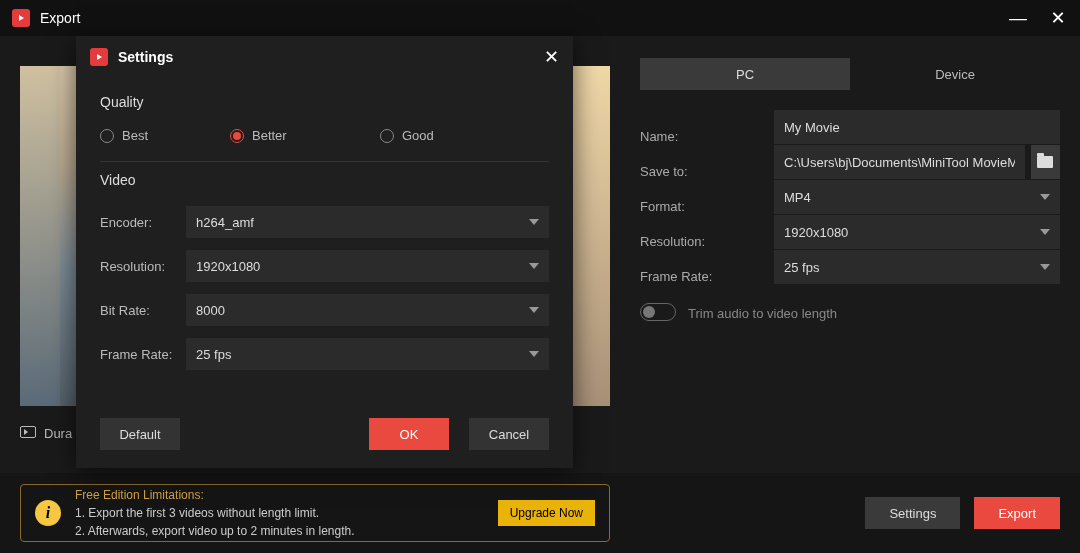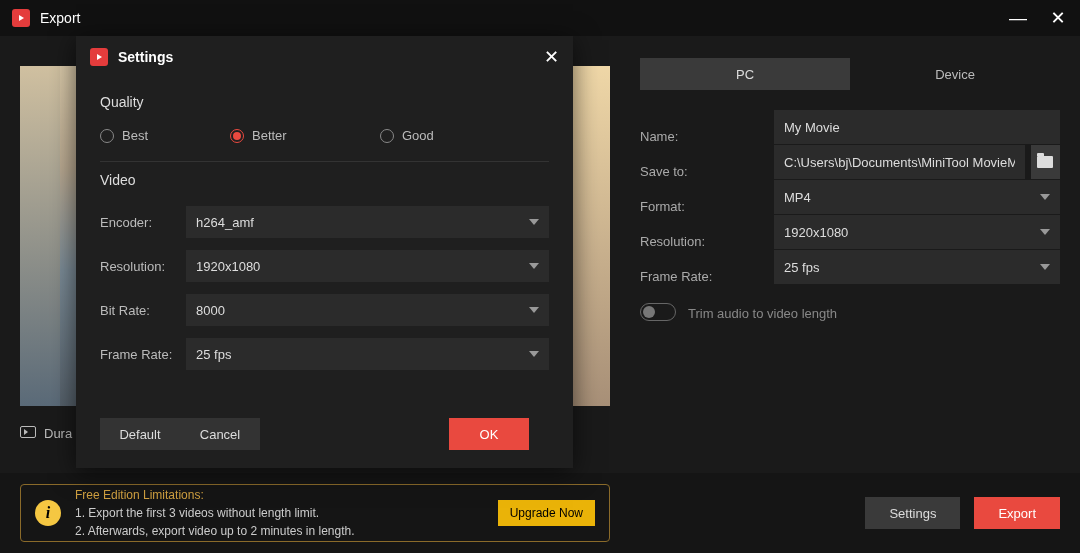--- a/index.html
+++ b/index.html
@@ -235,16 +235,16 @@
     <div class="m-row">
       <div class="m-label">Frame Rate:</div>
       <div class="select">
         <span>25 fps</span>
         <span class="chev"></span>
       </div>
     </div>
   </div>
   <div class="modal-footer">
     <button class="btn btn-default">Default</button>
+    <button class="btn btn-ok">OK</button>
     <button class="btn btn-cancel">Cancel</button>
-    <button class="btn btn-ok">OK</button>
   </div>
 </div>
 
 </body></html>

